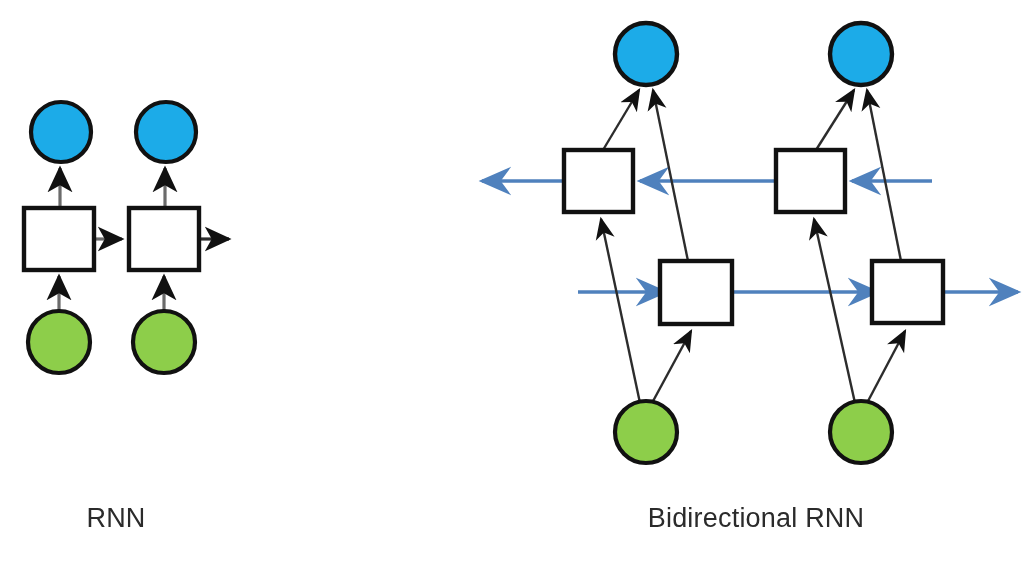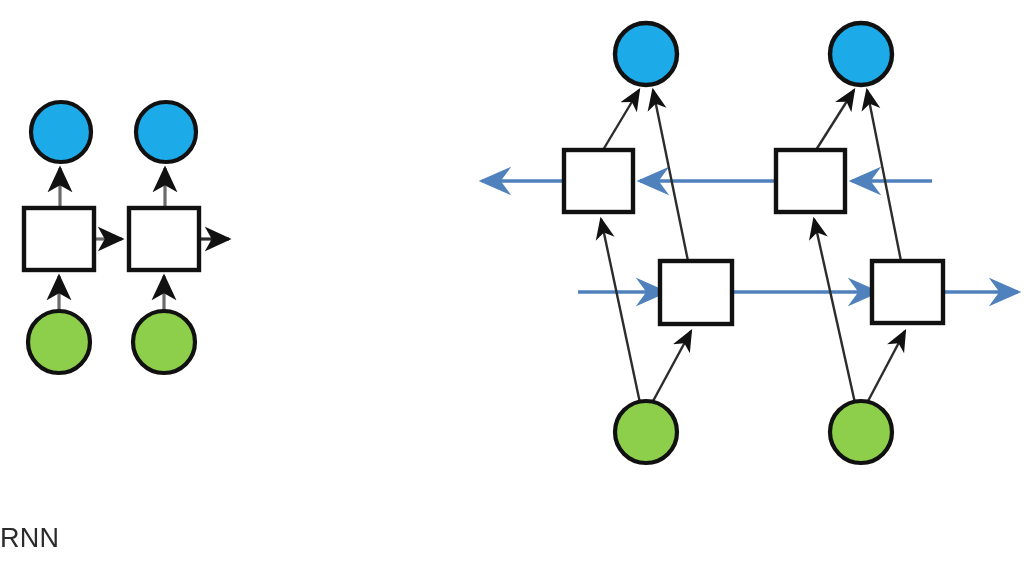--- a/index.html
+++ b/index.html
@@ -29,22 +29,21 @@
     font-family: "Liberation Sans", sans-serif;
     font-size: 27px;
     color: #2b2b2b;
     letter-spacing: 0.2px;
     white-space: nowrap;
   }
   #caption-rnn {
     left: 0px;
     top: 503px;
     width: 232px;
-    text-align: left;
-    margin-top: 20px;
+    text-align: center;
   }
   #caption-birnn {
     left: 558px;
     top: 503px;
     width: 396px;
     text-align: center;
   }
 </style>
 </head>
 <body>
@@ -128,13 +127,14 @@
       <circle cx="646" cy="54" r="31" fill="#1CABE8" stroke="#111111" stroke-width="4.4"></circle>
       <circle cx="861" cy="54" r="31" fill="#1CABE8" stroke="#111111" stroke-width="4.4"></circle>
 
       <circle cx="646" cy="432" r="31" fill="#8DCE4A" stroke="#111111" stroke-width="4.2"></circle>
       <circle cx="861" cy="432" r="31" fill="#8DCE4A" stroke="#111111" stroke-width="4.2"></circle>
     </g>
   </svg>
 
   <div class="caption" id="caption-rnn">RNN</div>
 
+  <div class="caption" id="caption-birnn">Bidirectional RNN</div>
 </div>
 
 </body></html>

